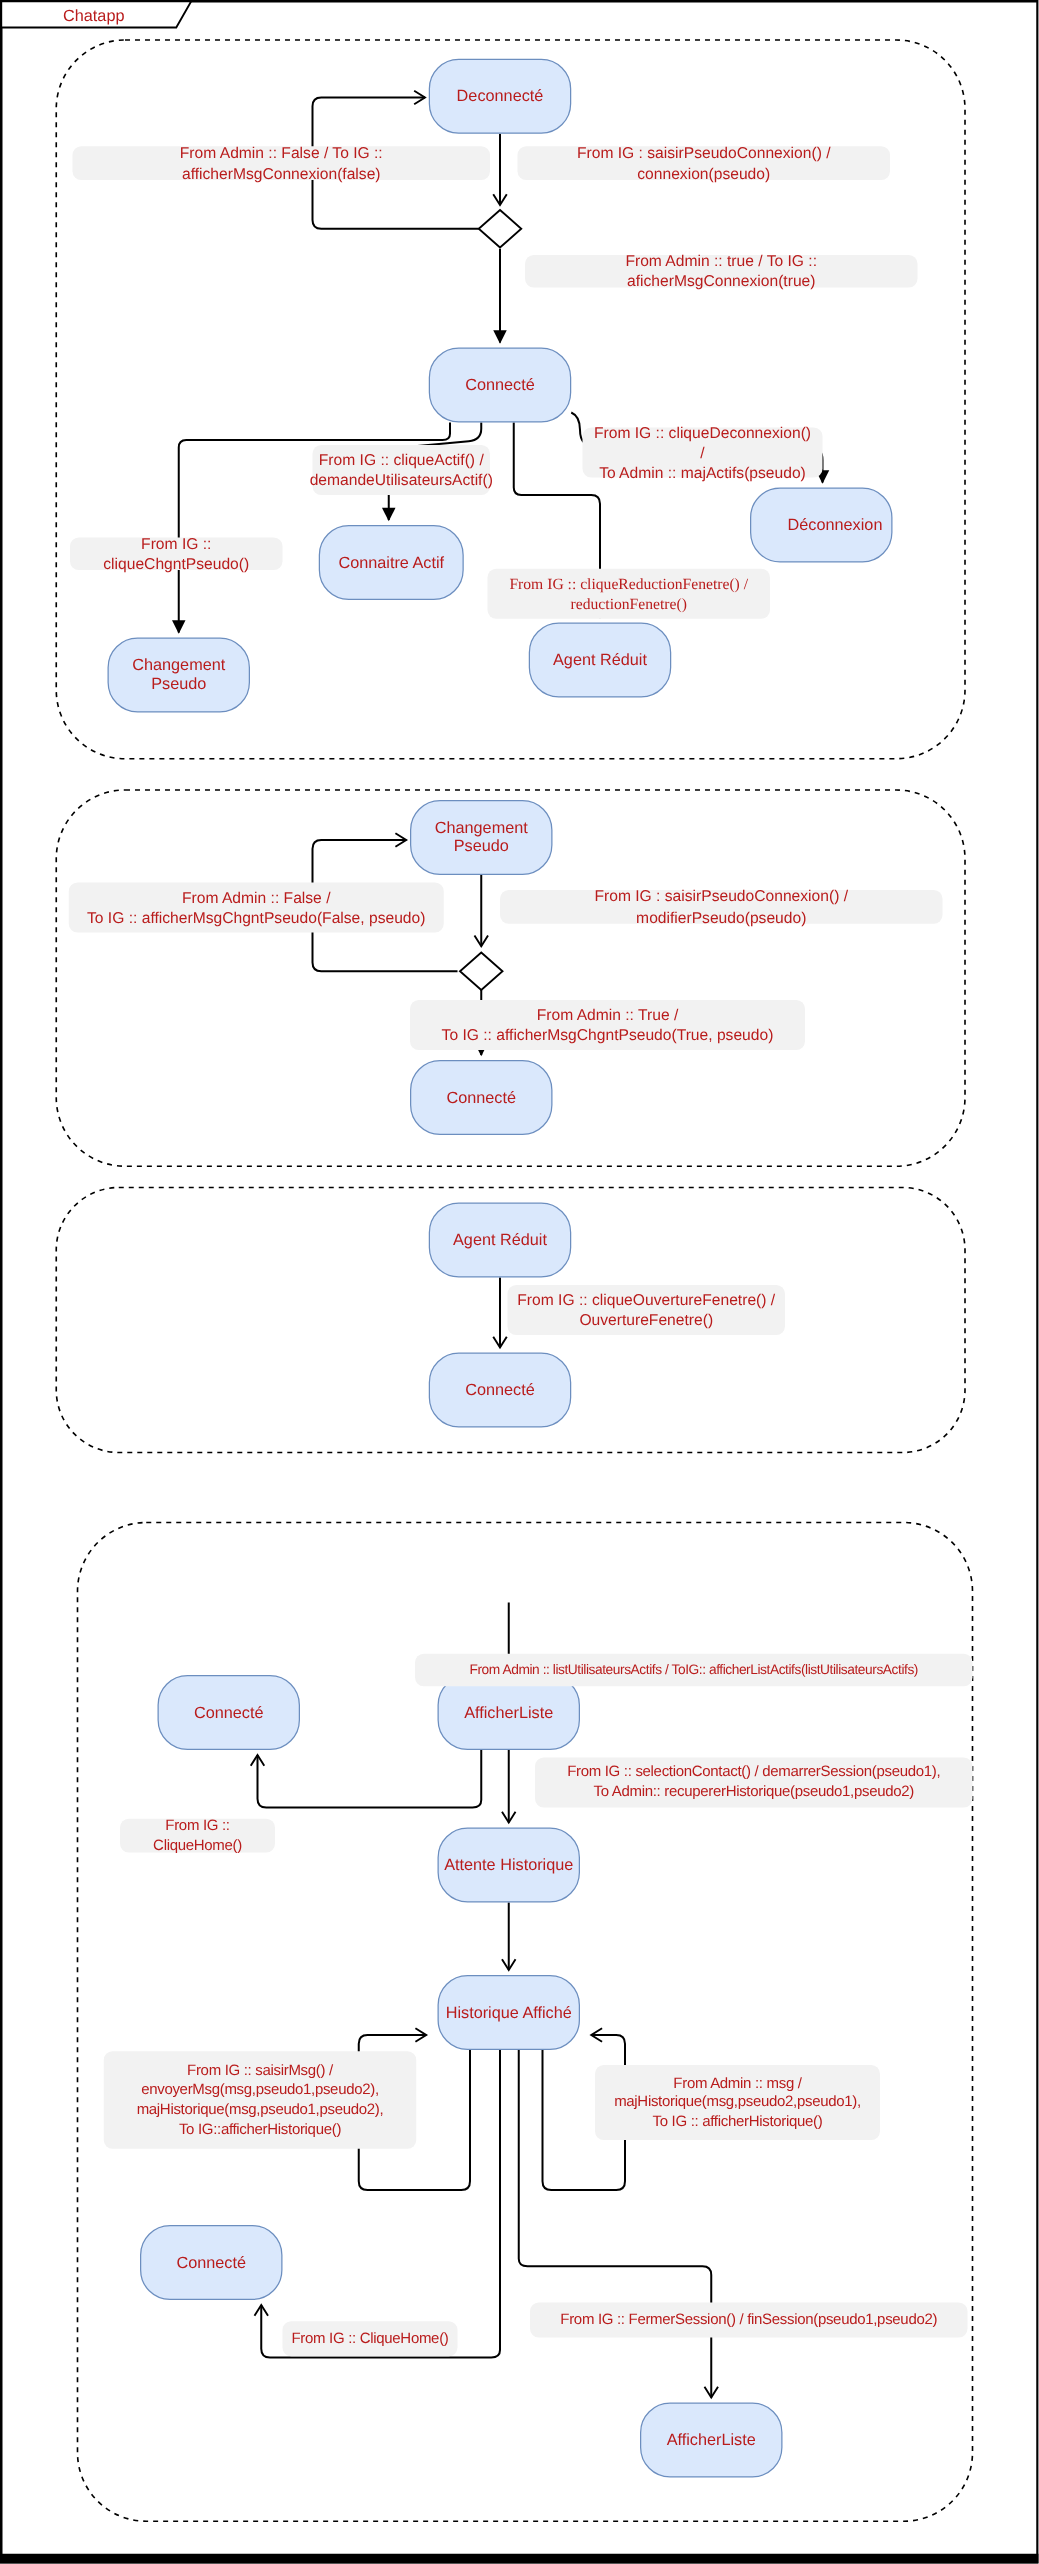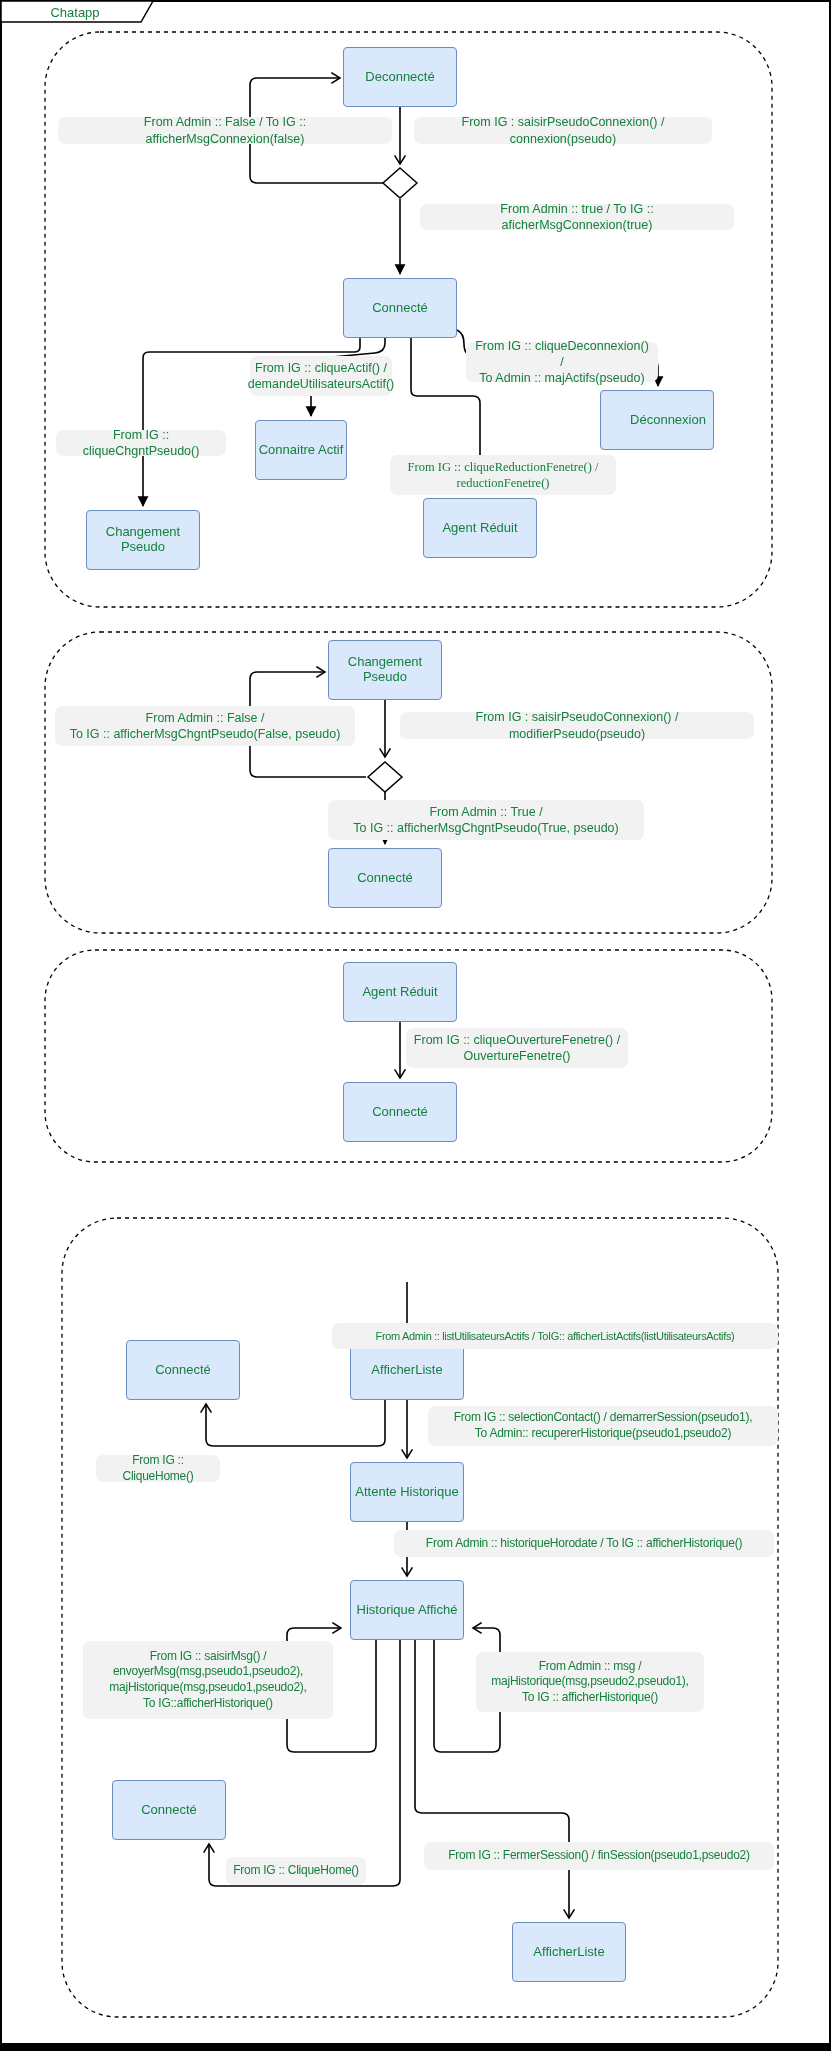--- a/index.html
+++ b/index.html
@@ -1,24 +1,24 @@
 <!DOCTYPE html>
 <html style="--state-fill: #dae8fc; --state-border: #6c8ebf; --label-bg: #f2f2f2;"><head>
 <meta charset="utf-8">
 <style>
   html,body{margin:0;padding:0;background:#fff;}
   .canvas{
     position:relative;width:831px;height:2051px;overflow:hidden;
-    font-family:"Liberation Sans",sans-serif;color:#15803d;background:#fff;
+    font-family:"Liberation Sans",sans-serif;color:#b91c1c;background:#fff;
   }
   .wires{position:absolute;left:0;top:0;}
   .state{
     position:absolute;width:114px;height:60px;box-sizing:border-box;
     background:var(--state-fill,#dae8fc);border:1px solid var(--state-border,#6c8ebf);
-    border-radius:4px;display:flex;align-items:center;justify-content:center;
+    border-radius:24px;display:flex;align-items:center;justify-content:center;
     font-size:13px;text-align:center;line-height:1.15;padding:2px;
   }
   .lbl{
     position:absolute;box-sizing:border-box;background:var(--label-bg,#f2f2f2);
     border-radius:7px;font-size:12.5px;line-height:1.3;padding:2px 6px;
     display:flex;align-items:center;justify-content:center;text-align:center;
     white-space:pre-line;
   }
   .cond{font-size:12px;letter-spacing:-0.25px;}
   .tight{font-size:11px;letter-spacing:-0.35px;white-space:nowrap;}
@@ -75,21 +75,21 @@
     <path d="M 434,1640 L 434,1745 Q 434,1752 441,1752 L 493,1752 Q 500,1752 500,1745 L 500,1635 Q 500,1628 493,1628 L 473,1628" fill="none" stroke="#000" stroke-width="1.6" marker-end="url(#mo)"></path>
     <path d="M 400,1640 L 400,1880 Q 400,1886 393,1886 L 216,1886 Q 209,1886 209,1879 L 209,1844" fill="none" stroke="#000" stroke-width="1.6" marker-end="url(#mo)"></path>
     <path d="M 415,1640 L 415,1807 Q 415,1813 422,1813 L 562,1813 Q 569,1813 569,1820 L 569,1918" fill="none" stroke="#000" stroke-width="1.6" marker-end="url(#mo)"></path>
   </svg>
 
   <div class="tab-text">Chatapp</div>
 
   <div class="state" style="left:343px;top:47px;">Deconnecté</div>
   <div class="state" style="left:343px;top:278px;">Connecté</div>
   <div class="state" style="left:86px;top:510px;">Changement Pseudo</div>
-  <div class="state" style="left:255px;top:420px;width:92px;">Connaitre Actif</div>
+  <div class="state" style="left:255px;top:420px;width:116px;">Connaitre Actif</div>
   <div class="state" style="left:423px;top:498px;">Agent Réduit</div>
   <div class="state" style="left:600px;top:390px;padding-left:24px;">Déconnexion</div>
 
   <div class="lbl" style="left:58px;top:117px;width:334px;height:27px;">From Admin :: False  / To IG :: afficherMsgConnexion(false)</div>
   <div class="lbl" style="left:414px;top:117px;width:298px;height:27px;">From IG : saisirPseudoConnexion() / connexion(pseudo)</div>
   <div class="lbl" style="left:420px;top:204px;width:314px;height:26px;">From Admin :: true  / To IG :: aficherMsgConnexion(true)</div>
   <div class="lbl" style="left:56px;top:430px;width:170px;height:26px;">From IG :: cliqueChgntPseudo()</div>
   <div class="lbl" style="left:250px;top:356px;width:142px;height:40px;">From IG :: cliqueActif() /
 demandeUtilisateursActif()</div>
   <div class="lbl" style="left:390px;top:455px;width:226px;height:40px;font-family:Liberation Serif, serif;">From IG :: cliqueReductionFenetre() /
@@ -116,21 +116,20 @@
   <div class="state" style="left:350px;top:1340px;">AfficherListe</div>
   <div class="state" style="left:350px;top:1580px;">Historique Affiché</div>
   <div class="state" style="left:350px;top:1462px;">Attente Historique</div>
   <div class="state" style="left:112px;top:1780px;">Connecté</div>
   <div class="state" style="left:512px;top:1922px;">AfficherListe</div>
 
   <div class="lbl tight" style="left:332px;top:1294px;width:446px;height:26px;margin-top:29px;">From Admin :: listUtilisateursActifs / ToIG:: afficherListActifs(listUtilisateursActifs)</div>
   <div class="lbl cond" style="left:428px;top:1406px;width:350px;height:40px;">From IG :: selectionContact() / demarrerSession(pseudo1),
 To Admin:: recupererHistorique(pseudo1,pseudo2)</div>
   <div class="lbl cond" style="left:96px;top:1455px;width:124px;height:27px;">From IG :: CliqueHome()</div>
-  <div class="lbl cond" style="left:394px;top:1530px;width:380px;height:27px;">From Admin :: historiqueHorodate / To IG :: afficherHistorique()</div>
   <div class="lbl cond" style="left:83px;top:1641px;width:250px;height:78px;">From IG :: saisirMsg() /
 envoyerMsg(msg,pseudo1,pseudo2),
 majHistorique(msg,pseudo1,pseudo2),
 To IG::afficherHistorique()</div>
   <div class="lbl cond" style="left:476px;top:1652px;width:228px;height:60px;">From Admin :: msg /
 majHistorique(msg,pseudo2,pseudo1),
 To IG :: afficherHistorique()</div>
   <div class="lbl cond" style="left:226px;top:1857px;width:140px;height:28px;">From IG :: CliqueHome()</div>
   <div class="lbl cond" style="left:424px;top:1842px;width:350px;height:28px;">From IG :: FermerSession() / finSession(pseudo1,pseudo2)</div>
 

